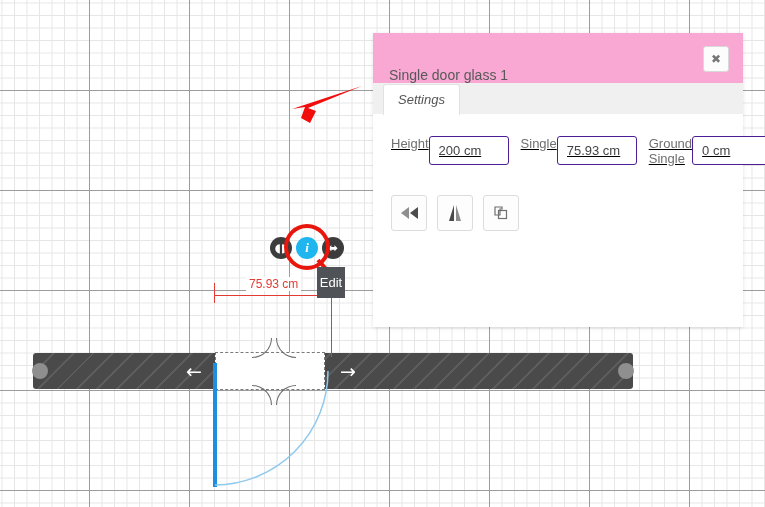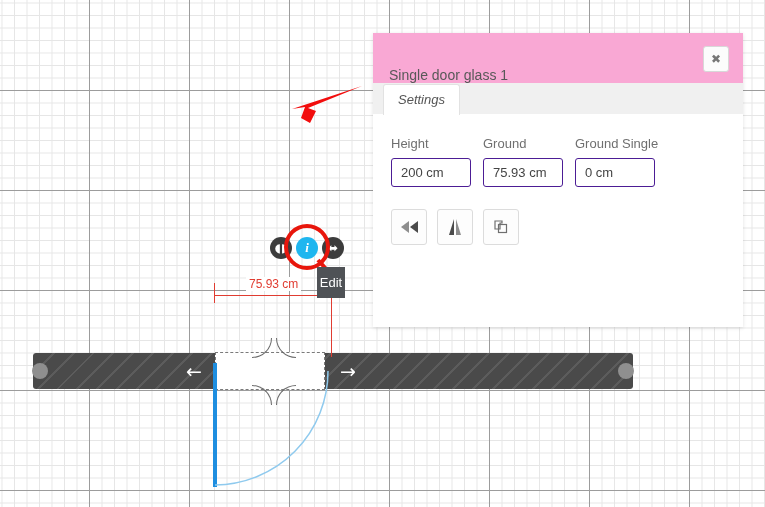--- a/index.html
+++ b/index.html
@@ -292,21 +292,22 @@
     background: #ffffff;
     height: calc(100% - 81px);
     box-sizing: border-box;
   }
   .field-row {
     display: flex;
     gap: 12px;
   }
   .field {
     display: flex;
-    flex-direction: column;
+    flex-direction: row;
+    text-decoration: underline;
   }
   .field-label {
     font-size: 13px;
     color: #6f6f6f;
     margin-bottom: 7px;
   }
   .field input {
     width: 80px;
     height: 29px;
     border: 1px solid #4c1d95;
@@ -408,21 +409,21 @@
     </div>
 
     <div class="dialog-body">
 
       <div class="field-row">
         <div class="field">
           <label class="field-label">Height</label>
           <input type="text" value="200 cm" style="">
         </div>
         <div class="field">
-          <label class="field-label">Ground</label>
+          <label class="field-label">Single</label>
           <input type="text" value="75.93 cm" style="">
         </div>
         <div class="field">
           <label class="field-label">Ground Single</label>
           <input type="text" value="0 cm" style="">
         </div>
       </div>
 
       <div class="tool-row">
         <div class="tool-btn">

